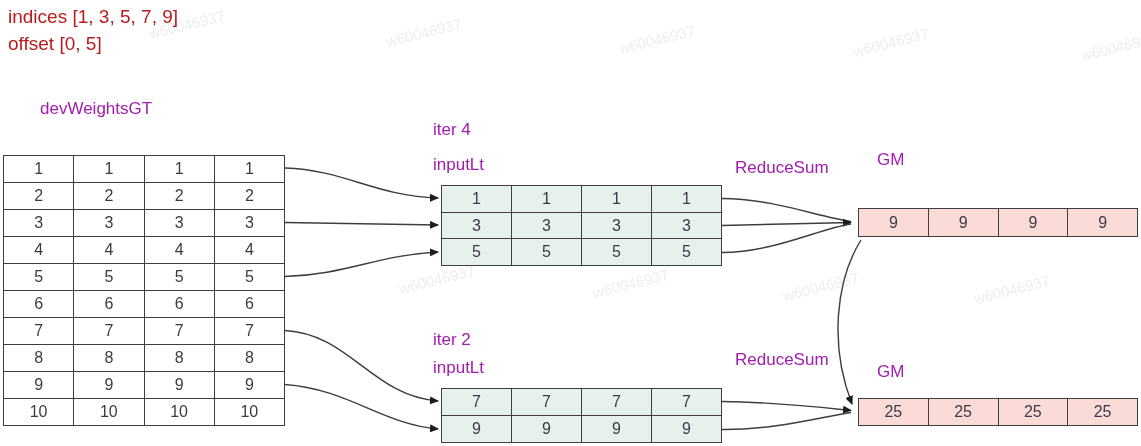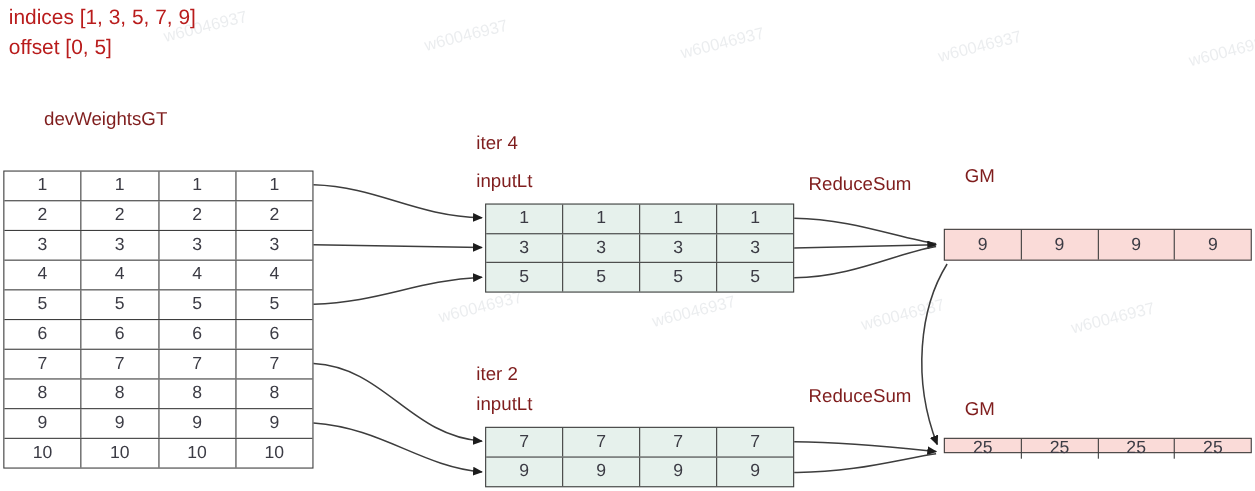--- a/index.html
+++ b/index.html
@@ -1,21 +1,21 @@
 <!DOCTYPE html>
 <html style="--input-fill: #e6f1ec; --gm-fill: #fadbd8;"><head>
 <meta charset="utf-8">
 <style>
   html,body{margin:0;padding:0;background:#fff;}
   .canvas{
     position:relative;width:1141px;height:446px;background:#fff;overflow:hidden;
     font-family:"Liberation Sans","DejaVu Sans",sans-serif;color:#3a3a40;
   }
   .note{position:absolute;left:8px;font-size:19px;color:#b91c1c;white-space:pre;}
-  .lbl{position:absolute;font-size:17px;color:#7f1d1d;white-space:nowrap;}
+  .lbl{position:absolute;font-size:17px;color:#a21caf;white-space:nowrap;}
   .tbl{position:absolute;display:flex;flex-direction:column;border:1.6px solid #3e3e3e;
        box-sizing:border-box;background:#fff;}
   .tbl.mint{background:var(--input-fill,#e6f1ec);}
   .tbl.pink{background:var(--gm-fill,#fadbd8);}
   .trow{flex:1;display:flex;border-top:1.6px solid #3e3e3e;}
   .trow:first-child{border-top:none;}
   .tcell{flex:1;display:flex;align-items:center;justify-content:center;
          border-left:1.6px solid #3e3e3e;font-size:16px;color:#3b3b44;}
   .tcell:first-child{border-left:none;}
   .arrows{position:absolute;left:0;top:0;pointer-events:none;}
@@ -147,21 +147,21 @@
         <div class="tcell">7</div>
         <div class="tcell">7</div>
       </div>
       <div class="trow">
         <div class="tcell">9</div>
         <div class="tcell">9</div>
         <div class="tcell">9</div>
         <div class="tcell">9</div>
       </div>
     </div>
-  <div class="tbl pink" style="left:858px;top:398px;width:280px;height:14px">
+  <div class="tbl pink" style="left:858px;top:398px;width:280px;height:28px">
       <div class="trow">
         <div class="tcell">25</div>
         <div class="tcell">25</div>
         <div class="tcell">25</div>
         <div class="tcell">25</div>
       </div>
     </div>
 
   <svg class="arrows" width="1141" height="446" viewBox="0 0 1141 446">
     <defs>

